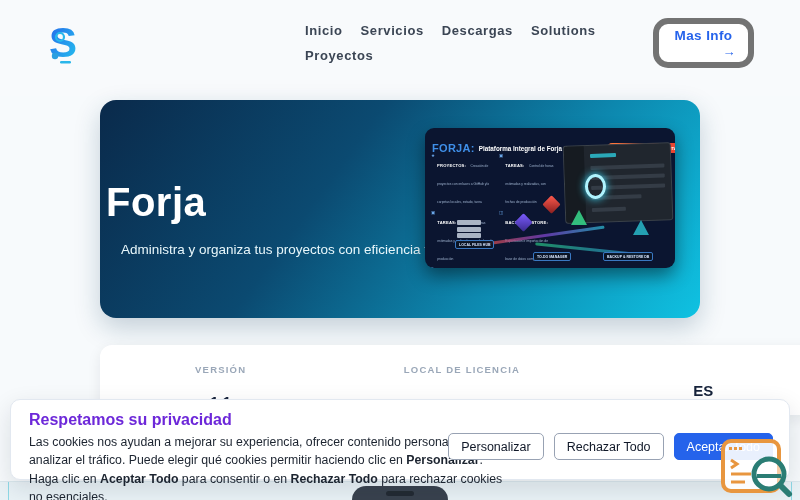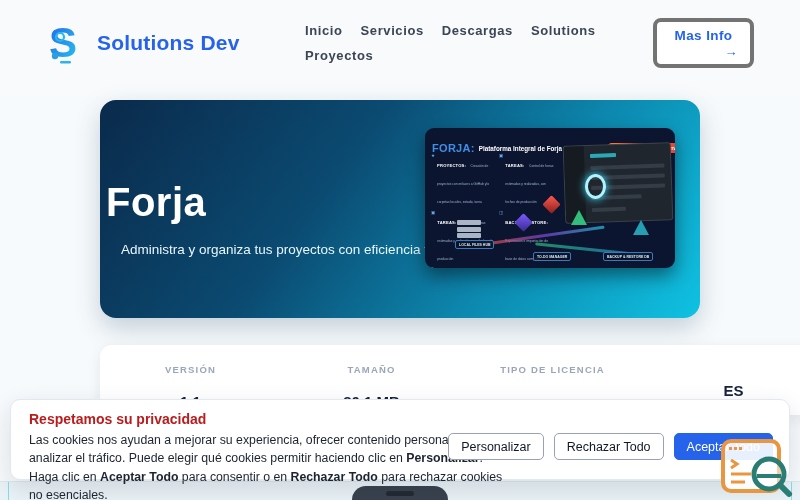--- a/index.html
+++ b/index.html
@@ -6,22 +6,22 @@
   body{
     width:800px;height:500px;position:relative;overflow:hidden;
     background:#f7fafc;font-family:"Liberation Sans",sans-serif;
   }
   
   .header{position:absolute;left:0;top:0;right:0;height:96px;background:#f8fafc}
   .logo{position:absolute;left:46px;top:20px;display:flex;align-items:center;gap:5px;cursor:pointer}
   .logo-text{font-size:21px;font-weight:bold;color:#2563eb;letter-spacing:.2px}
   .nav{position:absolute;left:305px;top:23px;width:295px;display:flex;flex-wrap:wrap;column-gap:18px;row-gap:10px}
   .nav a{font-size:13px;font-weight:bold;color:#3b4554;letter-spacing:.6px;text-decoration:none;white-space:nowrap}
-  .cta{position:absolute;right:46px;top:18px;width:101px;height:50px;background:#fff;border:4px solid #737373;
-    border-radius:8px;color:#2563eb;font-weight:bold;font-size:13.5px;letter-spacing:.4px;
+  .cta{position:absolute;right:46px;top:18px;width:101px;height:50px;background:#fff;border:6px solid #737373;
+    border-radius:15px;color:#2563eb;font-weight:bold;font-size:13.5px;letter-spacing:.4px;
     display:flex;flex-direction:column;align-items:center;justify-content:center;padding:4px 12px;box-sizing:border-box;cursor:pointer;
     font-family:"Liberation Sans",sans-serif;}
   .cta .arr{align-self:flex-end;font-size:13px;line-height:1;margin-top:2px}
   
   .hero{position:absolute;left:100px;top:100px;width:600px;height:218px;border-radius:16px;
     background:linear-gradient(126deg,#0a2a4b 0%,#0b4a71 38%,#0d87ae 68%,#0fc2e2 100%);
     box-shadow:0 10px 26px rgba(13,60,90,.22)}
   .hero-title{position:absolute;left:6px;top:80px;color:#fff;font-size:40px;font-weight:bold;letter-spacing:.5px}
   .hero-sub{position:absolute;left:21px;top:142px;color:#e8f7fb;font-size:13.5px}
   
@@ -69,21 +69,21 @@
   .stat-value{font-size:15px;font-weight:bold;color:#16233b;margin-top:18px}
   
   .bottom{position:absolute;left:0;right:0;top:481px;height:19px;background:#e9f2f6;border-top:1px solid #dbe8ee}
   .bottom .vline{position:absolute;top:0;bottom:0;width:1px;background:#8fd9e6}
   .bottom .vl1{left:8px}.bottom .vl2{right:8px}
   .phone{position:absolute;left:352px;top:486px;width:96px;height:14px;background:#39424e;border-radius:16px 16px 0 0}
   .phone .notch{position:absolute;left:34px;top:5px;width:28px;height:5px;background:#232a33;border-radius:3px}
   
   .cookie{position:absolute;left:10px;top:399px;width:780px;height:81px;background:#fff;border:1px solid #e2e8f0;
     border-radius:10px;box-shadow:0 8px 24px rgba(15,23,42,.12);box-sizing:border-box;padding:11px 18px}
-  .cookie-title{font-size:14px;font-weight:bold;color:#b91c1c}
+  .cookie-title{font-size:16px;font-weight:bold;color:#6d28d9}
   .cookie-body{font-size:12.3px;color:#1c2430;width:478px;line-height:1.5;margin-top:4px}
   .cookie-actions{position:absolute;right:16px;top:33px;display:flex;gap:10px}
   .cbtn{height:27px;font-size:12.5px;border-radius:5px;padding:0 12px;cursor:pointer;font-family:"Liberation Sans",sans-serif;white-space:nowrap}
   .cbtn.outline{background:#fff;border:1px solid #98a2b3;color:#101828}
   .cbtn.primary{background:#2563eb;border:1px solid #2563eb;color:#fff}
   
   .widget{position:absolute;right:3px;bottom:0;width:80px;height:62px;cursor:pointer}
 </style>
 </head>
 <body>
@@ -95,21 +95,20 @@
         <linearGradient id="lg" x1="0" y1="0" x2="1" y2="1">
           <stop offset="0" stop-color="#2563eb"></stop>
             <stop offset="1" stop-color="#25c6ee"></stop>
         </linearGradient>
       </defs>
       <text x="3" y="37" font-size="42" font-weight="bold" font-family="Liberation Sans, sans-serif" fill="url(#lg)">S</text>
       <circle cx="14" cy="17" r="4" fill="none" stroke="#27b8ec" stroke-width="2.2"></circle>
       <circle cx="9" cy="36" r="3.2" fill="#2a9fe0"></circle>
       <rect x="14" y="41" width="11" height="2.4" rx="1.2" fill="#2ab6ea"></rect>
     </svg>
-    <span class="logo-text">Solutions Dev</span>
   </div>
 
   <nav class="nav">
 
   <a href="#">Inicio</a>
       <a href="#">Servicios</a>
       <a href="#">Descargas</a>
       <a href="#">Solutions</a>
       <a href="#">Proyectos</a>
     </nav>
@@ -209,27 +208,23 @@
   </div>
 </div>
 
 <div class="stats">
 
     <div class="stat">
       <div class="stat-label">VERSIÓN</div>
       <div class="stat-value">1.1</div>
     </div>
 
+
     <div class="stat">
-      <div class="stat-label">TAMAÑO</div>
-      <div class="stat-value">80.1 MB</div>
-    </div>
-
-    <div class="stat">
-      <div class="stat-label">TIPO DE LICENCIA</div>
+      <div class="stat-label">LOCAL DE LICENCIA</div>
     </div>
 
     <div class="stat">
       <div class="stat-value">ES</div>
     </div>
   </div>
 
 <div class="bottom">
   <div class="vline vl1"></div>
     <div class="vline vl2"></div>

